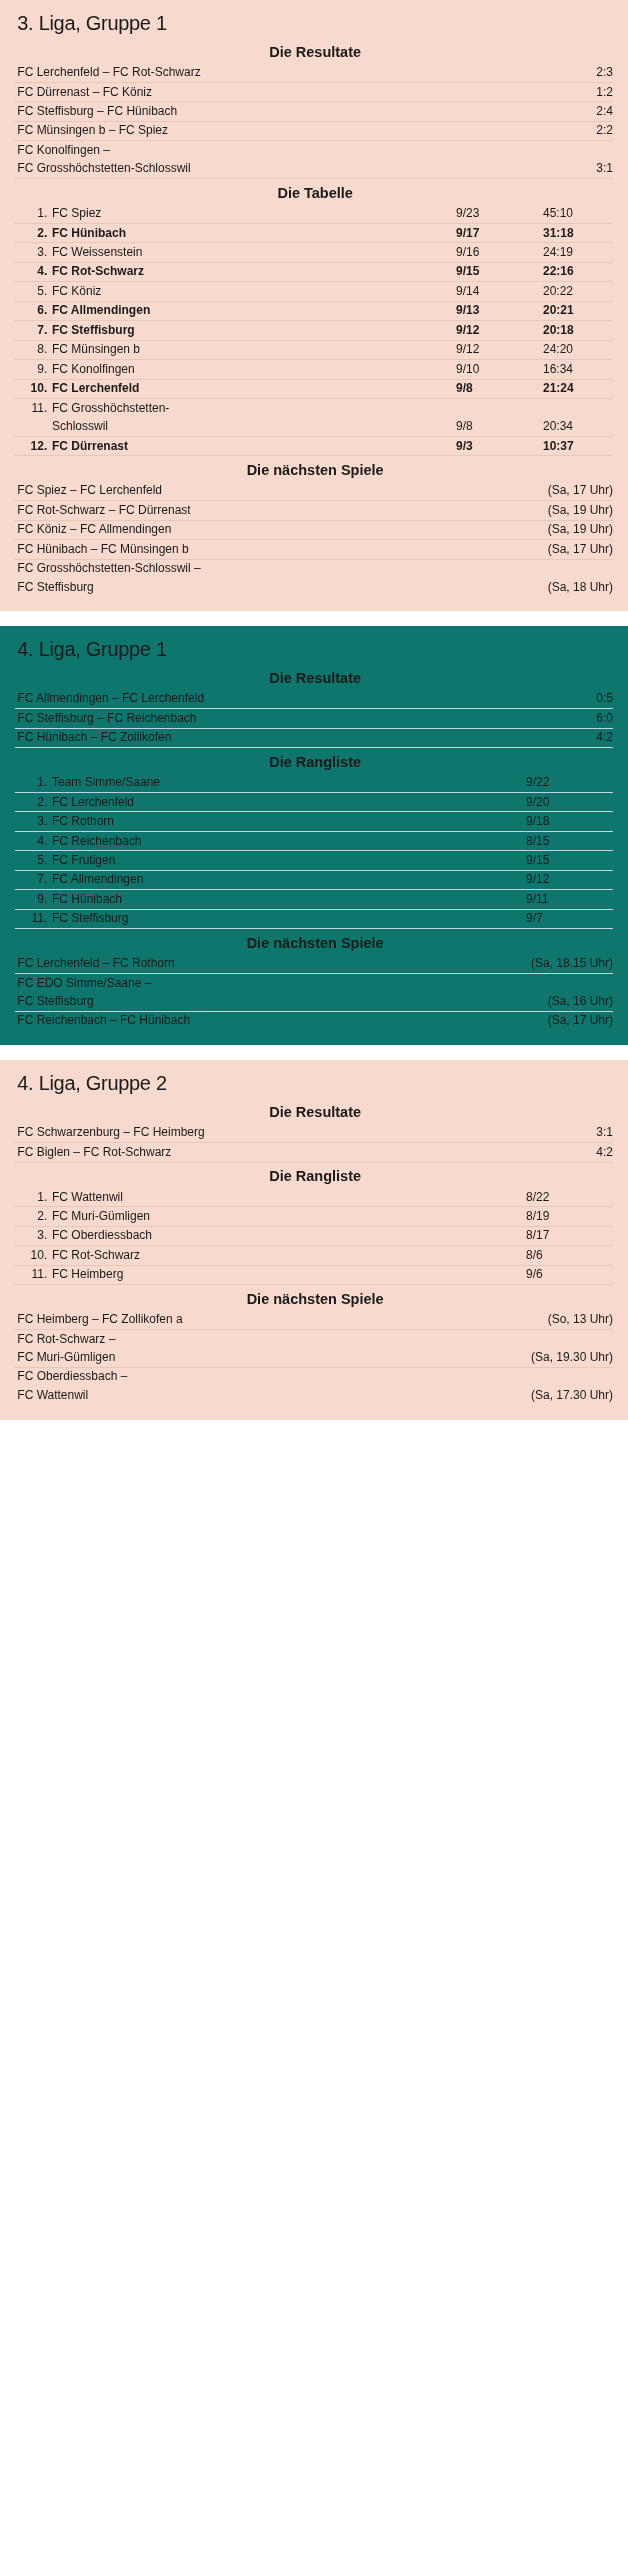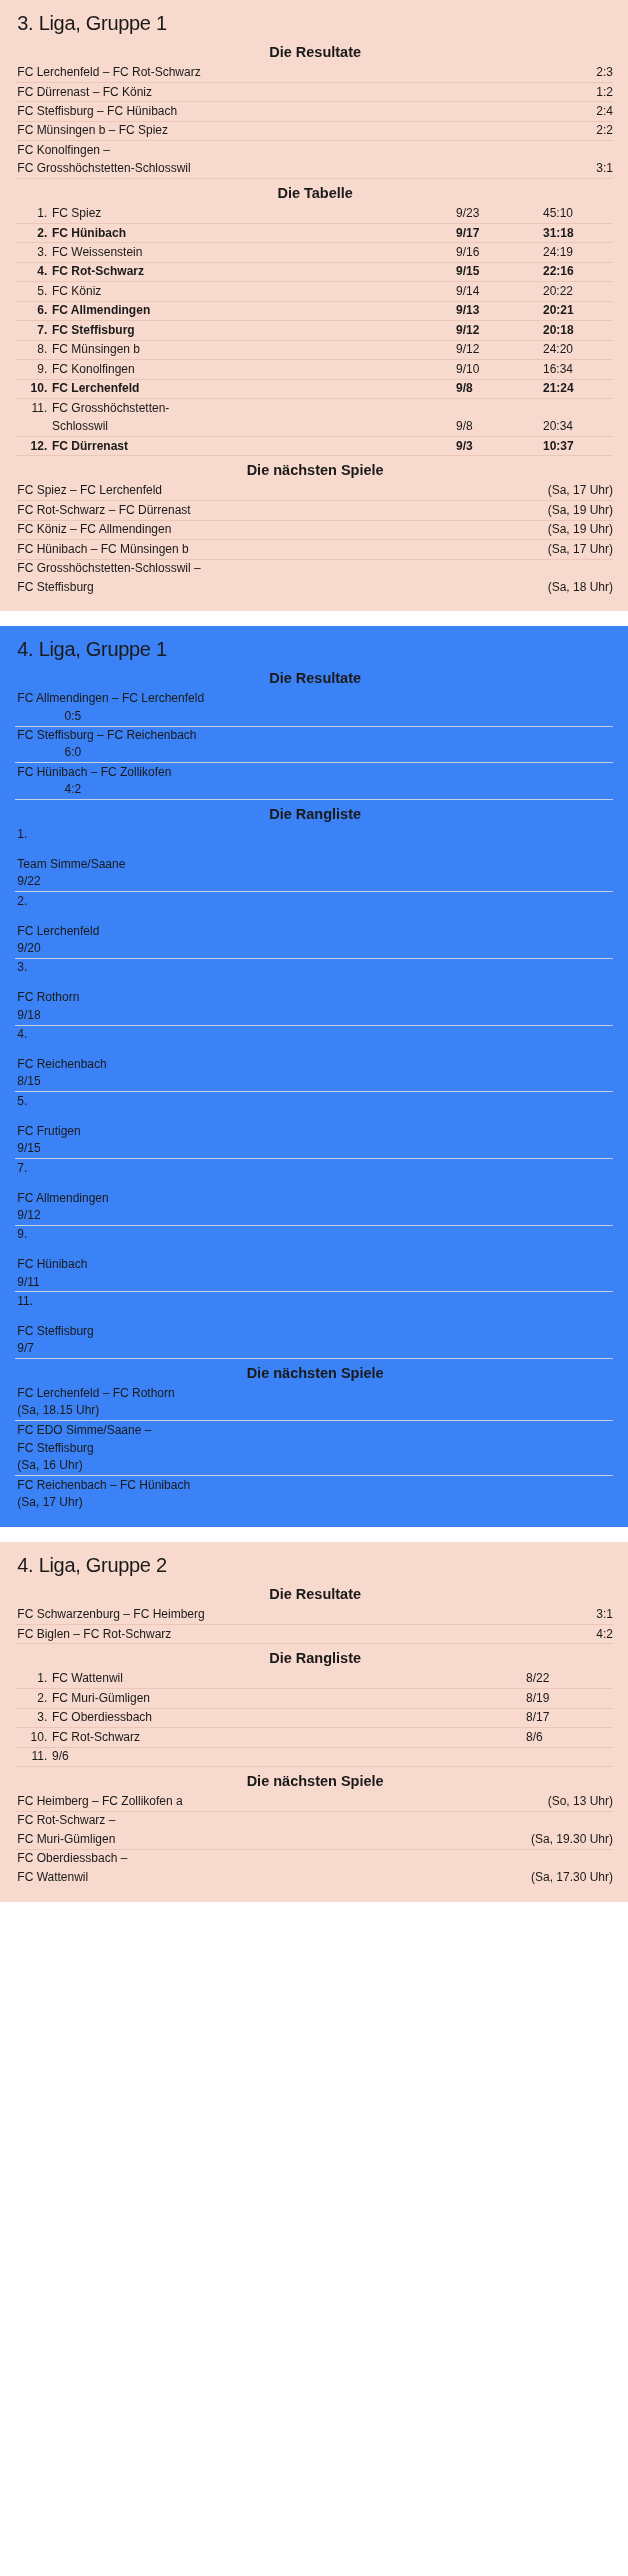--- a/index.html
+++ b/index.html
@@ -15,21 +15,21 @@
   .page {
     width: 628px;
     display: flex;
     flex-direction: column;
   }
   .block {
     padding: 10.5px 15px 15px 15px;
     box-sizing: border-box;
   }
   .block.pink { background: #f7d9cd; }
-  .block.blue { background: #3b82f6; }
+  .block.blue { background: #0f766e; }
   .gap { height: 15px; background: #ffffff; }
 
   .block-title {
     font-size: 20px;
     font-weight: normal;
     letter-spacing: -0.3px;
     margin: 1.2px 0 9.3px 2.3px;
   }
   .section-title {
     font-size: 14.5px;
@@ -40,21 +40,21 @@
   .section-title.first { margin-top: 0; }
 
   .row {
     display: flex;
     align-items: baseline;
     font-size: 12px;
     line-height: 1.44;
     padding: 0.6px 0 0.6px 2.3px;
     border-bottom: 0.6px solid #e9c8ba;
   }
-  .blue .row { border-bottom: 0.6px solid #c5d2e6; flex-direction: column; }
+  .blue .row { border-bottom: 0.6px solid #c5d2e6; }
   .row.noborder { border-bottom: none; }
 
   
   .r-name { flex: 1 1 auto; white-space: nowrap; overflow: hidden; }
   .r-score { flex: 0 0 auto; text-align: right; width: 64px; }
 
   
   .t-rank { flex: 0 0 30px; text-align: right; padding-right: 4.7px; }
   .t-team { flex: 1 1 auto; }
   .t-pts  { flex: 0 0 87px; }
@@ -319,20 +319,21 @@
       <span class="t-team">FC Oberdiessbach</span>
       <span class="t-pts">8/17</span>
     </div>
     <div class="row">
       <span class="t-rank">10.</span>
       <span class="t-team">FC Rot-Schwarz</span>
       <span class="t-pts">8/6</span>
     </div>
     <div class="row">
       <span class="t-rank">11.</span>
+      <span class="t-team">FC Heimberg</span>
       <span class="t-pts">9/6</span>
     </div>
 
     <div class="section-title">Die nächsten Spiele</div>
     <div class="row">
       <span class="n-name">FC Heimberg – FC Zollikofen a</span>
       <span class="n-when">(So, 13 Uhr)</span>
     </div>
     <div class="row noborder">
       <span class="n-name">FC Rot-Schwarz –</span>

